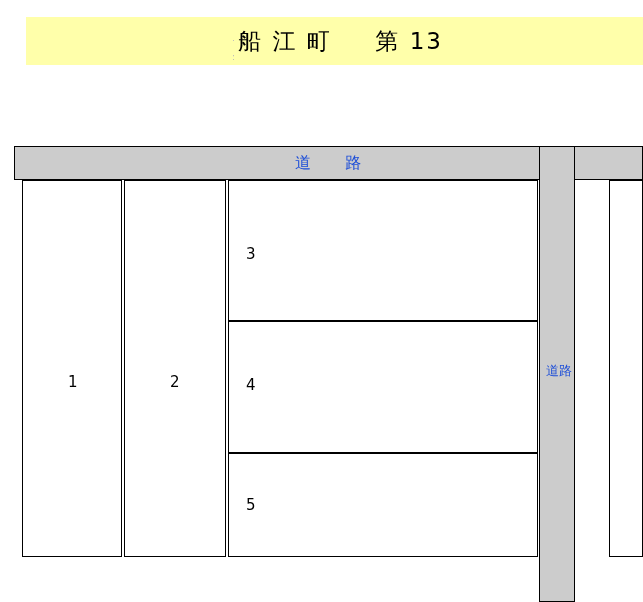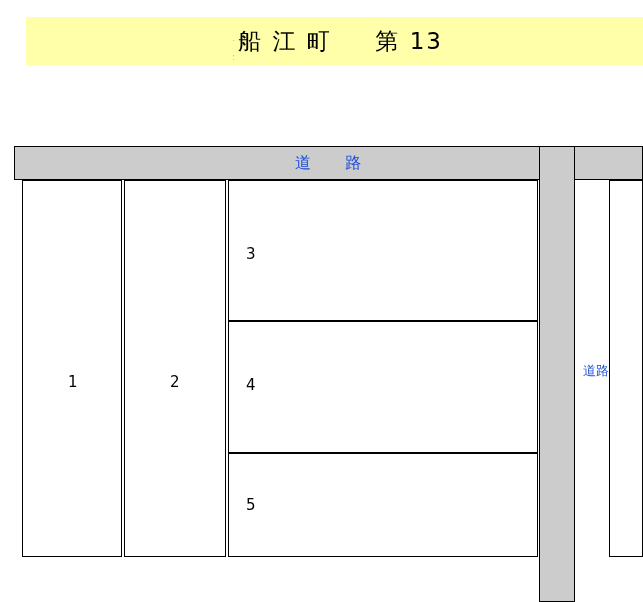--- a/index.html
+++ b/index.html
@@ -76,21 +76,20 @@
     top: 153px;
     letter-spacing: 2px;
   }
   #road-right-label {
     left: 546px;
     top: 363px;
     width: 22px;
     line-height: 15px;
     text-align: center;
     font-size: 13px;
-    margin-left: 37px;
   }
 
   
   .lot {
     position: absolute;
     background: #ffffff;
     border: 1px solid #000000;
     box-sizing: border-box;
   }
   .lot-num {

